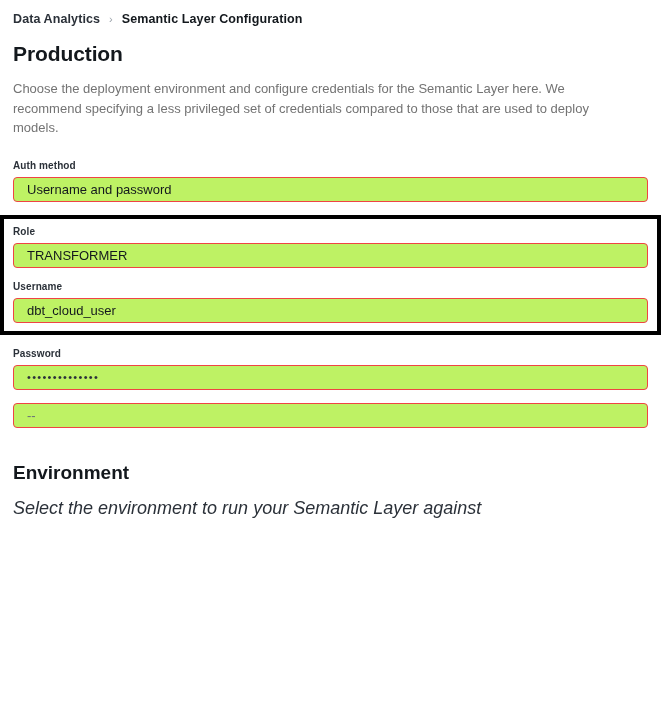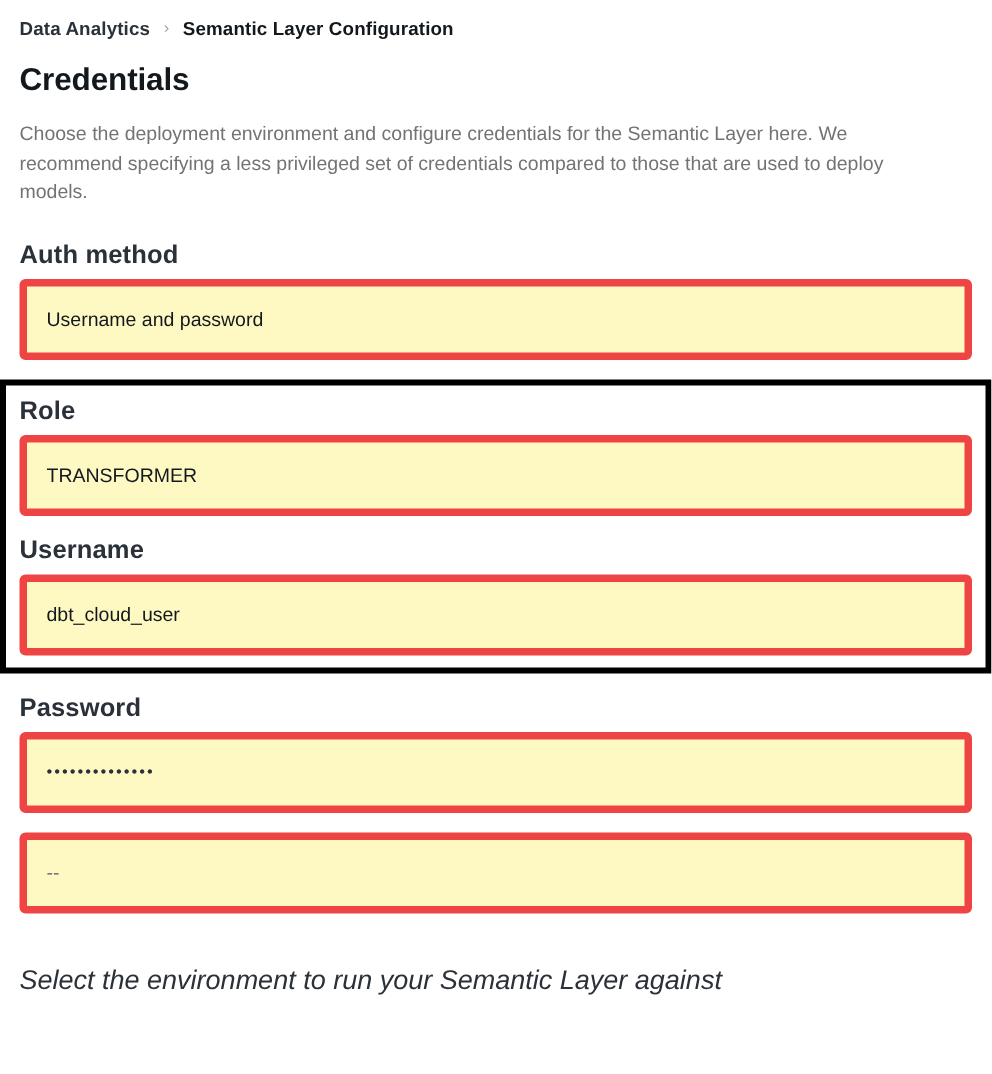--- a/index.html
+++ b/index.html
@@ -49,30 +49,30 @@
     font-size: 13px;
     line-height: 19.5px;
     color: #737373;
     margin: 0 0 22px 0;
     max-width: 600px;
   }
 
   
   .field { margin-bottom: 13px; }
   .field-label {
-    font-size: 17px;
+    font-size: 10px;
     font-weight: bold;
     color: #2b3139;
     margin-bottom: 6px;
     letter-spacing: 0.1px;
   }
   .input-box {
-    height: 54px;
-    background: #fef9c3;
-    border: 5px solid #ef4444;
+    height: 25px;
+    background: #bef264;
+    border: 1px solid #ef4444;
     border-radius: 4px;
     display: flex;
     align-items: center;
     padding: 0 13px;
     font-size: 13px;
     color: #13181d;
   }
   .input-box.muted { color: #6a7178; }
   .input-box.password {
     letter-spacing: 1.3px;
@@ -111,21 +111,21 @@
 <body>
 
 <div class="page">
 
   <div class="breadcrumb">
     <a class="crumb-link" href="#">Data Analytics</a>
     <span class="sep">›</span>
     <span class="crumb-current">Semantic Layer Configuration</span>
   </div>
 
-  <h1 class="section-title">Credentials</h1>
+  <h1 class="section-title">Production</h1>
   <p class="section-desc">Choose the deployment environment and configure credentials for the Semantic Layer here. We recommend specifying a less privileged set of credentials compared to those that are used to deploy models.</p>
 
   <div class="field">
     <div class="field-label">Auth method</div>
     <div class="input-box">Username and password</div>
   </div>
 
   <div class="hl">
     <div class="field">
       <div class="field-label">Role</div>
@@ -140,16 +140,17 @@
   <div class="field">
     <div class="field-label">Password</div>
     <div class="input-box password">••••••••••••••</div>
   </div>
 
   <div class="field">
     <div class="input-box muted">--</div>
   </div>
 
   <div class="env-block">
+    <h2 class="env-title">Environment</h2>
     <p class="env-desc">Select the environment to run your Semantic Layer against</p>
   </div>
 
 </div>
 
 </body></html>

